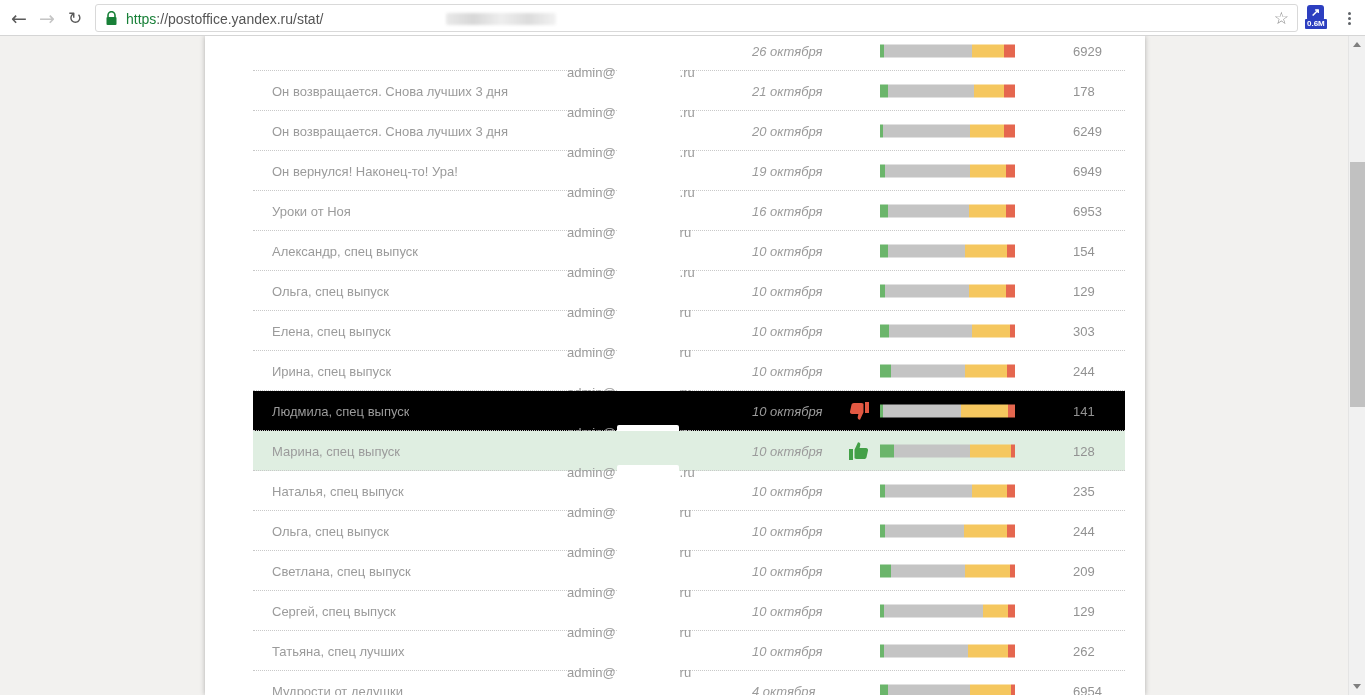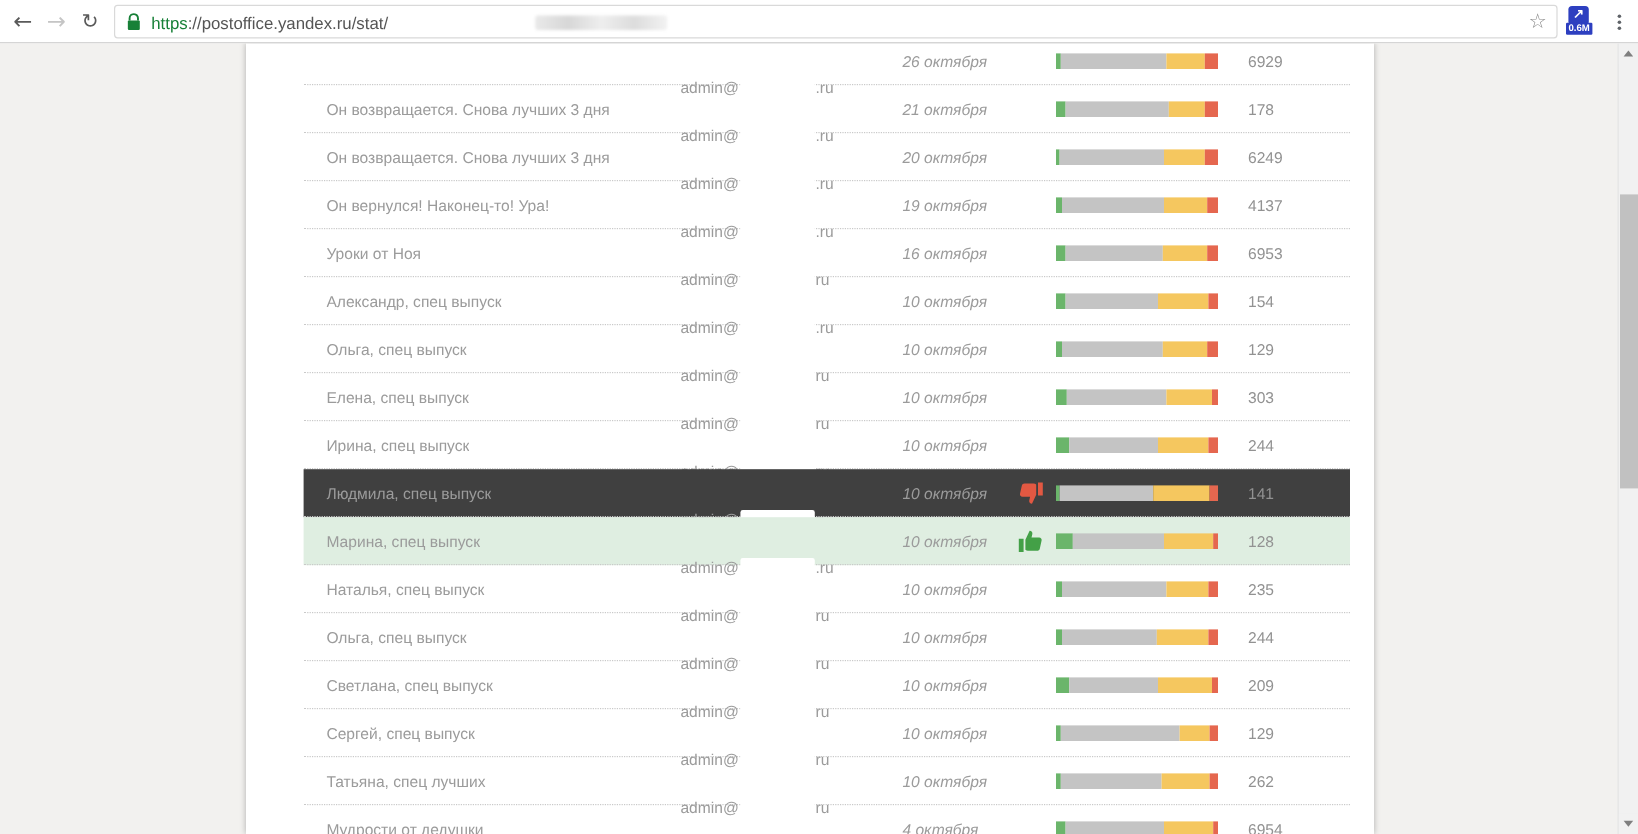--- a/index.html
+++ b/index.html
@@ -37,35 +37,35 @@
   .menu-btn { position:absolute; left:1340px; top:6px; width:18px; height:24px; background:none; border:none; cursor:pointer; }
   .menu-btn i { display:block; width:3px; height:3px; border-radius:50%; background:#5f6368; margin:2px auto; }
 
   
   .page { position:absolute; left:0; top:36px; width:1365px; height:659px; background:#f2f1ef; overflow:hidden; }
   .card { position:absolute; left:205px; top:0; width:940px; height:659px; background:#ffffff;
           box-shadow:0 0 5px rgba(0,0,0,0.28); overflow:hidden; }
   .tbl  { position:absolute; left:48px; top:-5px; width:872px; }
 
   .row { position:relative; width:872px; height:40px; border-bottom:1px dotted #c9c9c9; background:transparent; cursor:pointer; }
-  .row.hl-down { background:#404040; }
+  .row.hl-down { background:#000000; }
   .row.hl-up   { background:#dfeee1; }
 
   .cell { position:absolute; top:50%; transform:translateY(-50%); font-size:13px; color:#9b9b9b; white-space:nowrap; }
   .c-name  { left:19px;  max-width:280px; overflow:hidden; }
   .c-email { left:314px;margin-top:23px; }
   .email-redact { display:inline-block; width:62px; height:18px; background:#ffffff; border-radius:2px;
                   vertical-align:middle; margin:0 1px; }
   .c-date  { left:499px;font-style:italic; }
   .c-thumb { left:594px; width:24px; height:24px; }
   .c-thumb svg { width:24px; height:24px; }
   .thumb-down svg { transform:rotate(180deg); }
   .c-bar   { left:627px; width:135px; height:13px; display:flex; }
   .c-bar i { display:block; height:13px; }
-  .c-count { left:787px; color:#929292;text-align:center; }
+  .c-count { left:820px; color:#929292;text-align:center; }
 
   
   .scrollbar { position:absolute; right:0; top:0; width:17px; height:659px; background:#f1f1f1;
                border-left:1px solid #e4e4e4; }
   .sb-arrow { position:absolute; left:0; width:17px; height:17px; background:#f1f1f1; cursor:pointer; }
   .sb-arrow.up { top:0; }  .sb-arrow.down { bottom:0; }
   .sb-arrow b { position:absolute; left:4px; width:0; height:0; border-left:4.5px solid transparent; border-right:4.5px solid transparent; }
   .sb-arrow.up b   { top:6px; border-bottom:5px solid #7f7f7f; }
   .sb-arrow.down b { top:6px; border-top:5px solid #7f7f7f; }
   .sb-thumb { position:absolute; left:1px; top:126px; width:15px; height:245px; background:#c1c1c1; cursor:grab; }
@@ -143,21 +143,21 @@
         <div class="row">
           <span class="cell c-name">Он вернулся! Наконец-то! Ура!</span>
           <span class="cell c-email"><span>admin@</span><span class="email-redact"></span><span>.ru</span></span>
           <span class="cell c-date">19 октября</span>
           <span class="cell c-bar">
             <i style="width:4%;background:#6bb56b"></i>
             <i style="width:63%;background:#c4c4c4"></i>
             <i style="width:26%;background:#f5c75f"></i>
             <i style="width:7%;background:#e5674f"></i>
           </span>
-          <span class="cell c-count">4137</span>
+          <span class="cell c-count">6949</span>
         </div>
         <div class="row">
           <span class="cell c-name">Уроки от Ноя</span>
           <span class="cell c-email"><span>admin@</span><span class="email-redact"></span><span>ru</span></span>
           <span class="cell c-date">16 октября</span>
           <span class="cell c-bar">
             <i style="width:6%;background:#6bb56b"></i>
             <i style="width:60%;background:#c4c4c4"></i>
             <i style="width:27%;background:#f5c75f"></i>
             <i style="width:7%;background:#e5674f"></i>

